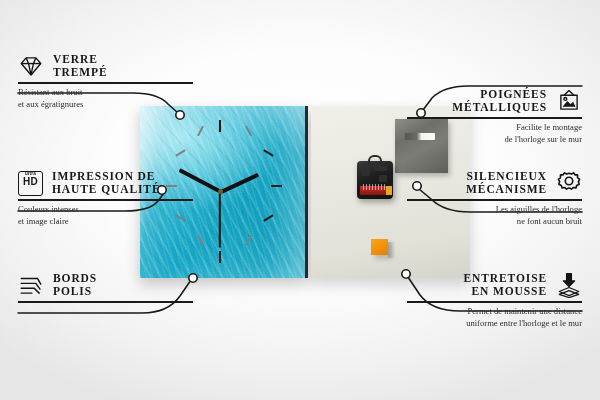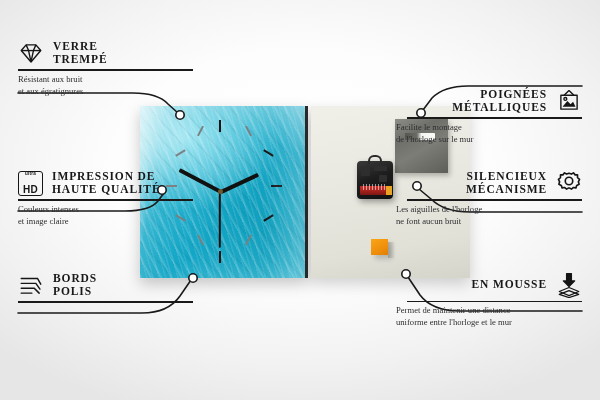--- a/index.html
+++ b/index.html
@@ -99,27 +99,27 @@
     font-family:"Liberation Serif", serif;
     font-weight:700; font-size:11.5px; letter-spacing:.9px;
     color:#17181a; white-space:nowrap; text-transform:uppercase;
   }
   .callout.right .titles { text-align:right; }
   .rule { height:1.4px; background:#1a1a1a; margin-top:3px; }
   .sub {
     margin-top:3px; font-family:"Liberation Serif", serif;
     font-size:8.6px; color:#2d2e30; line-height:1.36; white-space:pre-line;
   }
-  .callout.right .sub { }
+  .callout.right .sub { text-align:right; }
   .ico { width:26px; height:26px; flex:0 0 26px; display:block; }
 
   .hd-box {
     width:25px; height:25px; flex:0 0 25px;
     border:1.6px solid #151515; border-radius:3px;
-    display:flex; flex-direction:column; align-items:center; justify-content:space-between; line-height:1;
+    display:flex; flex-direction:column; align-items:center; justify-content:flex-start; line-height:1;
   }
   .hd-box .u { font-family:"Liberation Sans", sans-serif; font-size:4.6px; font-weight:700; color:#151515; letter-spacing:.2px; }
   .hd-box .h { font-family:"Liberation Sans", sans-serif; font-size:10px; font-weight:700; color:#151515; letter-spacing:.3px; margin-top:.5px; }
 </style>
 </head>
 <body>
 
 <div id="stage">
 
   <svg class="lines" viewBox="0 0 600 400">
@@ -175,21 +175,21 @@
         <div class="mech-chip" style="left:22px; top:14px; width:8px; height:7px;"></div>
         <div class="battery">
           <div class="battery-text"></div>
         </div>
         <div class="battery-plus"></div>
       </div>
       <div class="foam"></div>
     </div>
   </div>
 
-  <div class="callout left" style="left:18px; top:40px; width:186px;">
+  <div class="callout left" style="left:18px; top:53px; width:186px;">
     <div class="head">
       <svg class="ico" viewBox="0 0 32 32">
         <g fill="none" stroke="#151515" stroke-width="1.7" stroke-linejoin="round">
           <path d="M4,13 L10,6 L22,6 L28,13 L16,27 Z"></path>
           <path d="M4,13 L28,13"></path>
             <path d="M10,6 L13,13 L16,27"></path>
             <path d="M22,6 L19,13 L16,27"></path>
         </g>
       </svg>
       <div class="titles">
@@ -270,20 +270,21 @@
       </svg>
     </div>
     <div class="rule" style="width:175px; margin-left:11px;"></div>
     <div class="sub">Les aiguilles de l'horloge
 ne font aucun bruit</div>
   </div>
 
   <div class="callout right" style="left:396px; top:272px; width:186px;">
     <div class="head">
       <div class="titles">
+        <div class="t">ENTRETOISE</div>
         <div class="t">EN MOUSSE</div>
       </div>
       <svg class="ico" viewBox="0 0 32 32">
         <g fill="#151515" stroke="#151515" stroke-width="1.5" stroke-linejoin="round">
           <path d="M13,2 L19,2 L19,11 L23,11 L16,18 L9,11 L13,11 Z"></path>
           <path d="M16,19 L28,24 L16,29 L4,24 Z" fill="none"></path>
           <path d="M16,23 L28,27.5 L16,31.5 L4,27.5 Z" fill="none"></path>
         </g>
       </svg>
     </div>

